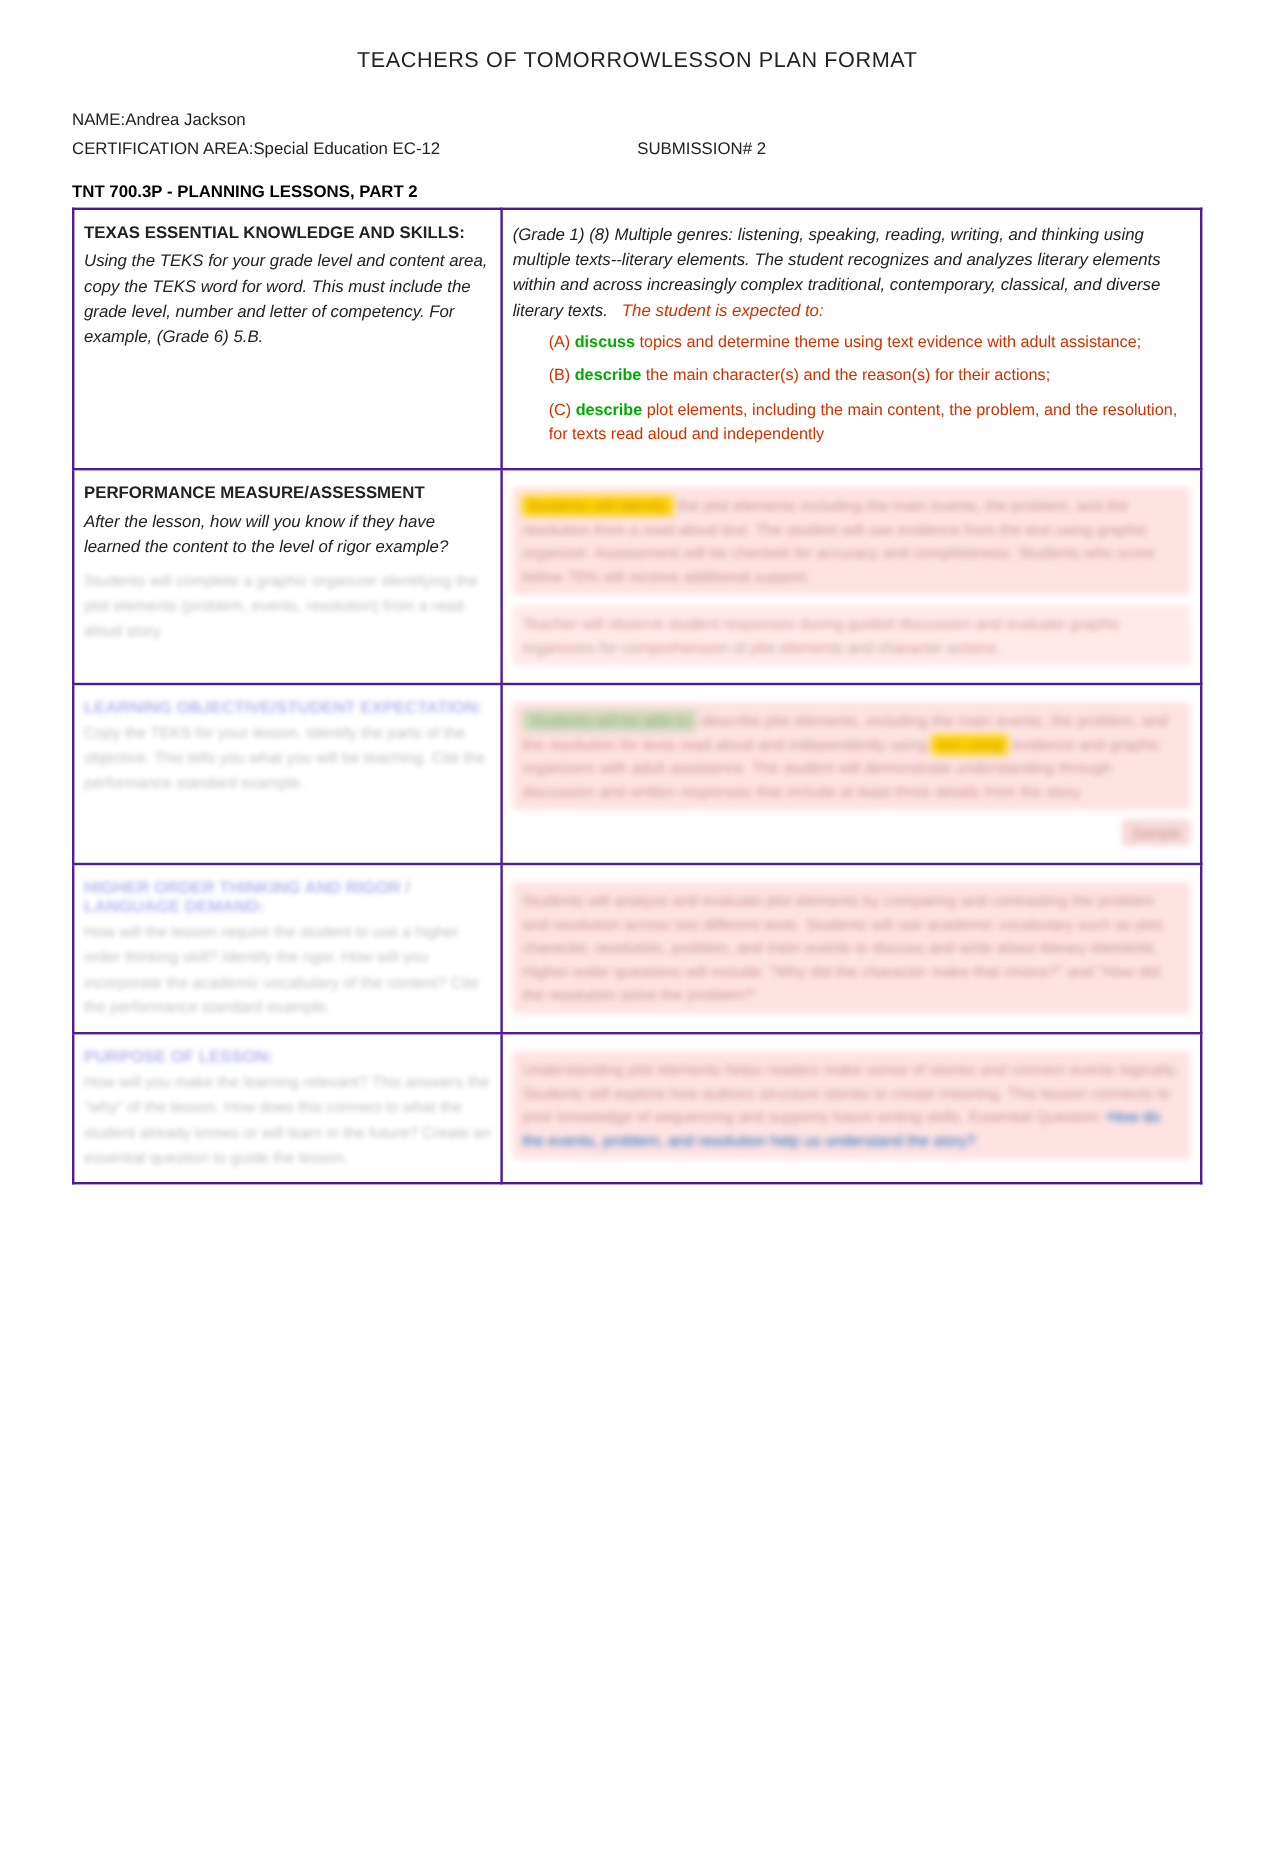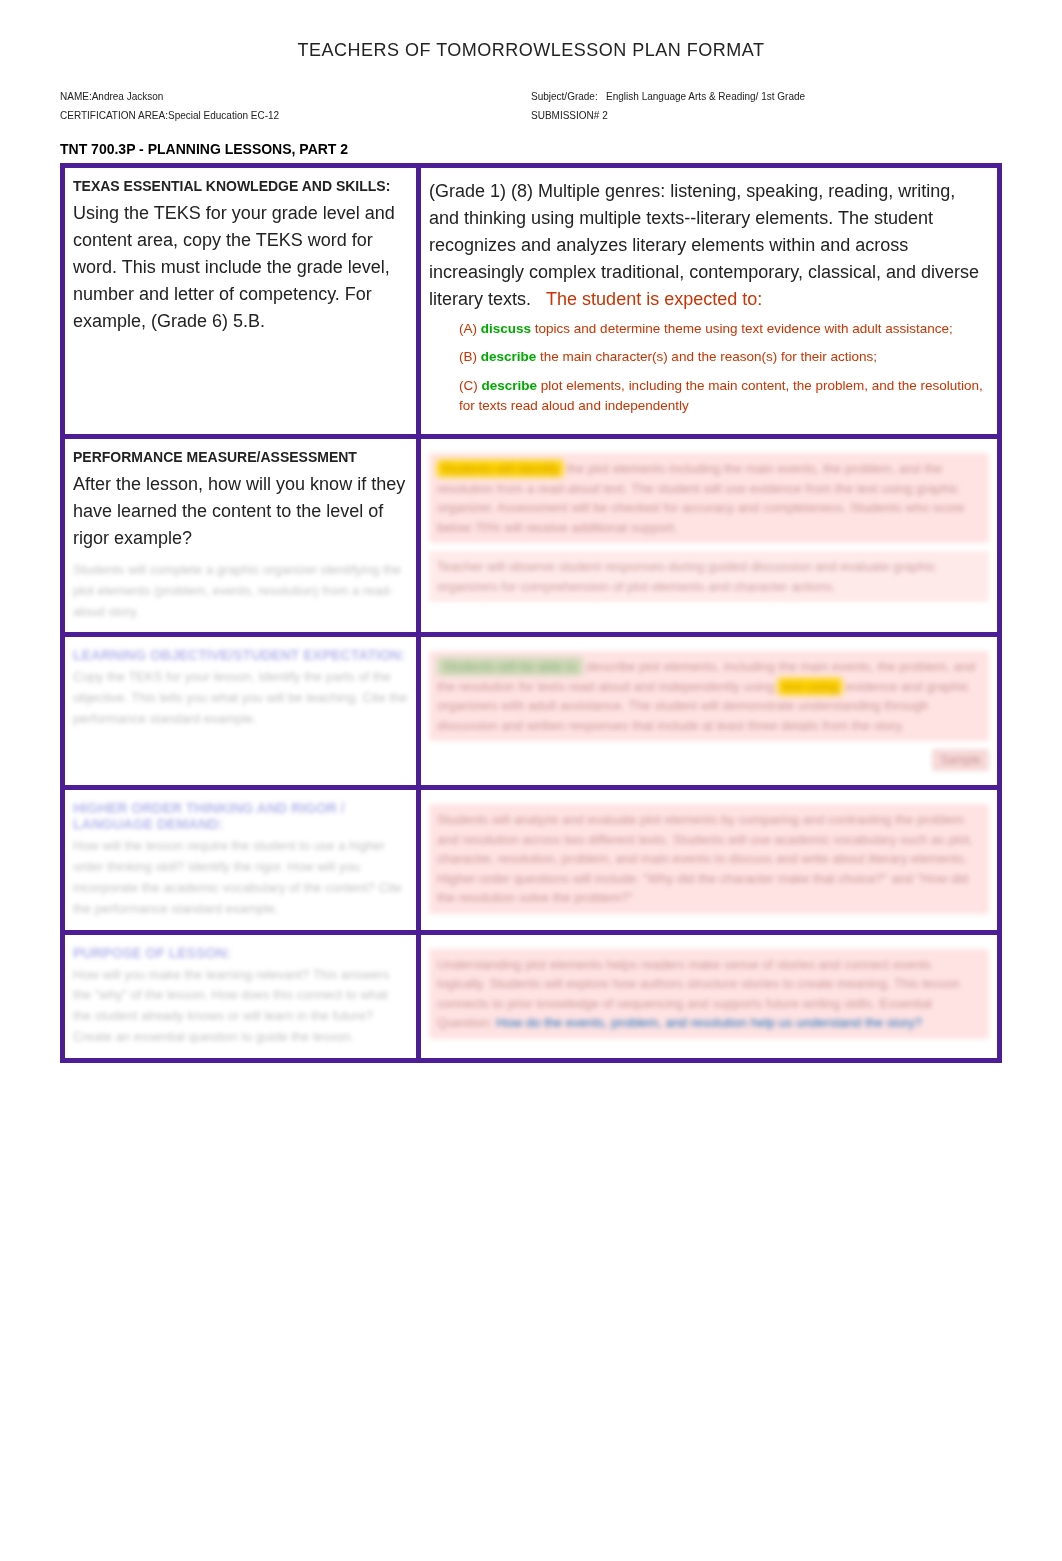--- a/index.html
+++ b/index.html
@@ -21,54 +21,55 @@
     }
     .header-info {
       margin-bottom: 10px;
     }
     .header-row {
       display: flex;
       margin-bottom: 8px;
     }
     .header-cell {
       flex: 1;
-      font-size: 10px;
+      font-size: 14px;
     }
     .tnt-label {
       color: #000000;
       font-weight: bold;
       font-size: 14px;
       margin-top: 20px;
       margin-bottom: 6px;
     }
     .main-table {
       width: 100%;
       border-collapse: collapse;
       border: 1px solid #aaa;
     }
     .main-table td {
-      border: 5px solid #4c1d95;
+      border: 2px solid #4c1d95;
       vertical-align: top;
       padding: 10px 8px;
       font-size: 14px;
     }
     .left-col {
       width: 38%;
     }
     .right-col {
       width: 62%;
     }
     .cell-title {
       font-weight: bold;
       font-size: 14px;
       margin-bottom: 6px;
     }
     .cell-body {
-      font-size: 18px;
+      font-size: 14px;
       line-height: 1.5;
+      font-style: italic;
     }
     .expected-text {
       color: #cc3300;
     }
     .discuss-word {
       color: #00aa00;
       font-weight: bold;
     }
     .describe-word {
       color: #00aa00;
@@ -134,23 +135,20 @@
 </head>
 <body>
 
 <h1 class="page-title">TEACHERS OF TOMORROWLESSON PLAN FORMAT</h1>
 
 <div class="header-info">
   <div class="header-row">
     <div class="header-cell">
       <span>NAME:</span><span>Andrea Jackson</span>
     </div>
-    <div class="header-cell">
-      <span>Subject/Grade:</span>&nbsp;&nbsp;&nbsp;<span>English Language Arts &amp; Reading/ 1st Grade</span>
-    </div>
   </div>
   <div class="header-row">
     <div class="header-cell">
       <span>CERTIFICATION AREA:</span><span>Special Education EC-12</span>
     </div>
     <div class="header-cell">
       <span>SUBMISSION#</span> <span>2</span>
     </div>
   </div>
 </div>

